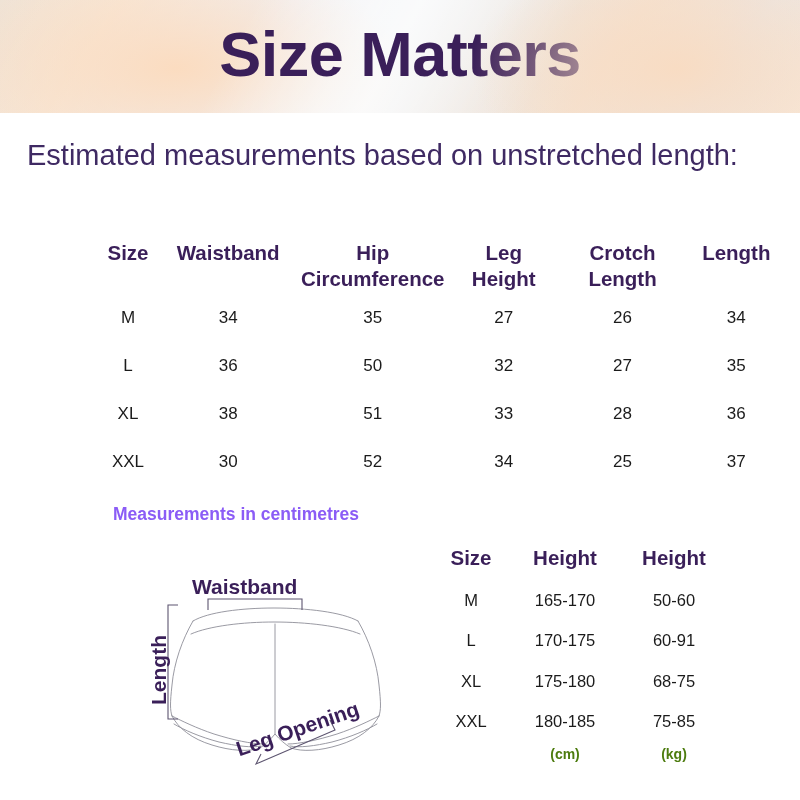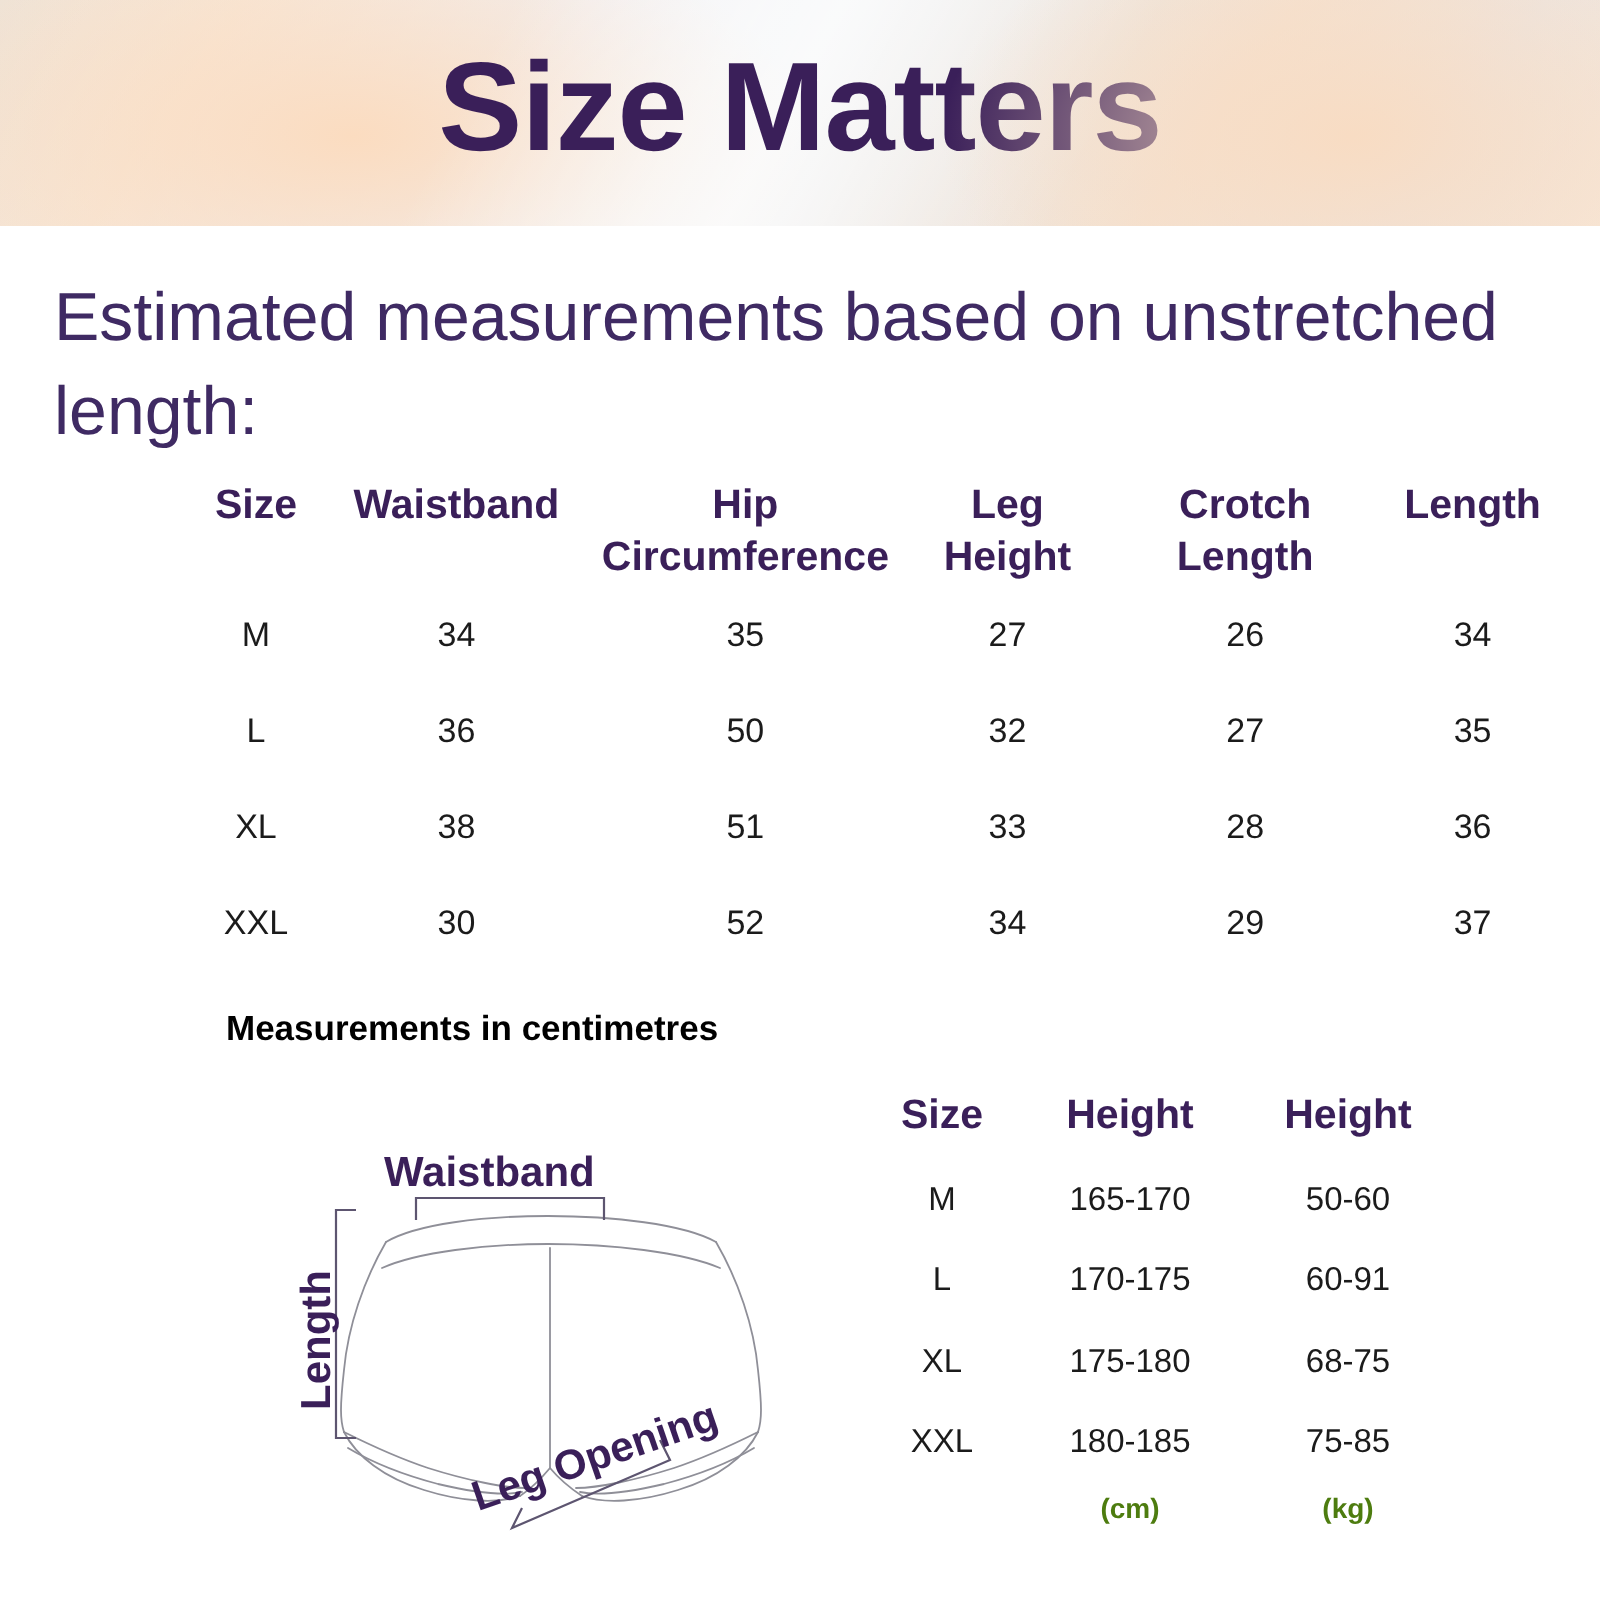--- a/index.html
+++ b/index.html
@@ -52,21 +52,21 @@
     position:absolute; left:0; top:0; width:100%; height:100%;
     display:flex; align-items:center; justify-content:center;
     font-size:63px; font-weight:bold; letter-spacing:-0.5px;
     color:#3a1f59; line-height:1;
     padding-bottom:4px;
   }
 
   
   .subtitle {
     position:absolute; left:27px; top:136px; width:730px;
-    font-size:34px; color:#3f2a63; line-height:1.37;
+    font-size:29px; color:#3f2a63; line-height:1.37;
     font-weight:400;
   }
 
   
   .main-table {
     position:absolute; left:98px; top:240px; width:690px;
   }
   .main-table table { width:100%; border-collapse:collapse; }
   .main-table th {
     color:#3a1f59; font-weight:bold; font-size:20.5px;
@@ -80,21 +80,21 @@
   }
   .col-size    { width:58px; }
   .col-waist   { width:136px; }
   .col-hip     { width:122px; }
   .col-leg     { width:110px; }
   .col-crotch  { width:120px; }
   .col-length  { width:100px; }
 
   .unit-note {
     position:absolute; left:113px; top:504px;
-    font-size:17.5px; font-weight:bold; color:#000000;
+    font-size:17.5px; font-weight:bold; color:#8b5cf6;
   }
 
   
   .size-table {
     position:absolute; left:432px; top:546px; width:296px;
   }
   .size-table table { width:100%; border-collapse:collapse; }
   .size-table th {
     color:#3a1f59; font-weight:bold; font-size:20.5px;
     text-align:center; padding-bottom:10px;
@@ -197,21 +197,21 @@
         <td>51</td>
         <td>33</td>
         <td>28</td>
         <td>36</td>
       </tr>
       <tr>
         <td>XXL</td>
         <td>30</td>
         <td>52</td>
         <td>34</td>
-        <td>29</td>
+        <td>25</td>
         <td>37</td>
       </tr>
     </tbody>
   </table>
 </div>
 
 <div class="unit-note">Measurements in centimetres</div>
 
 <div class="diagram">
   <svg width="290" height="222" viewBox="0 0 290 222" fill="none">

